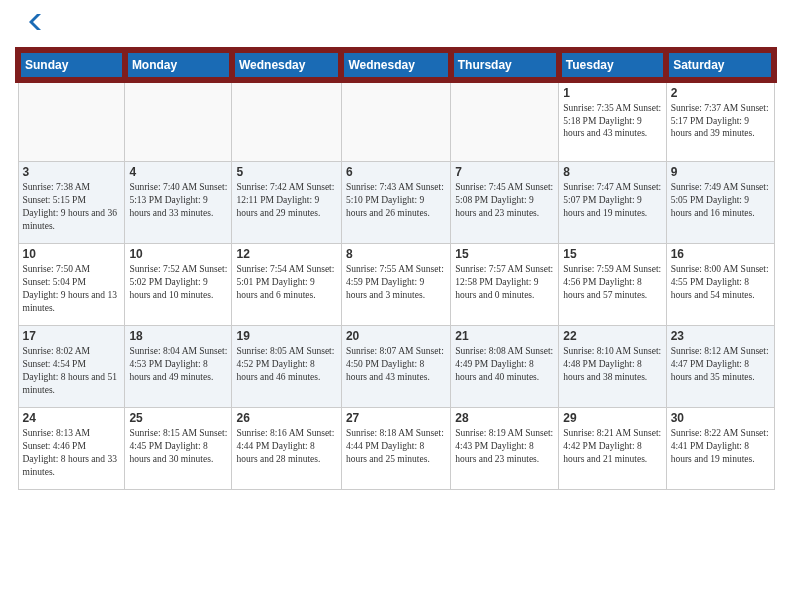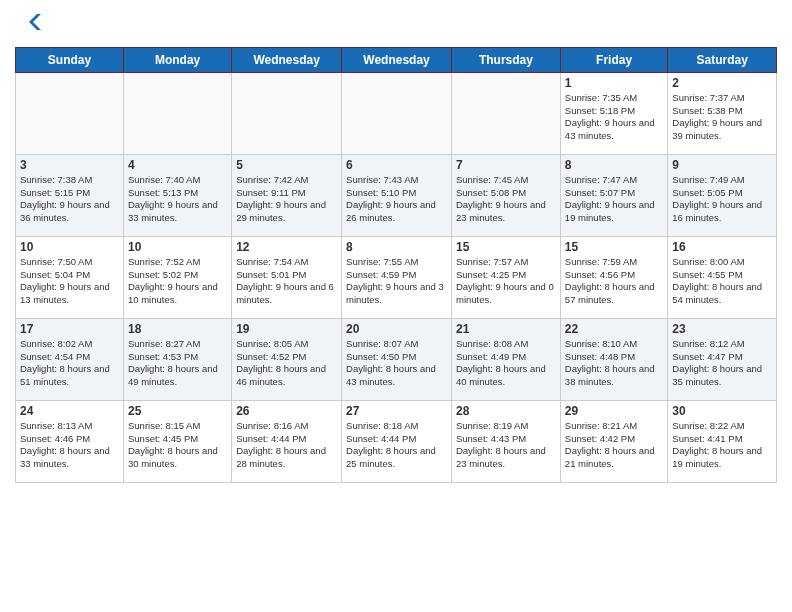--- a/index.html
+++ b/index.html
@@ -51,22 +51,22 @@
     .calendar {
       width: 100%;
       border-collapse: collapse;
     }
     .calendar th {
       background: #1a6bb5;
       color: white;
       padding: 5px 4px;
       font-size: 12px;
       font-weight: bold;
-      text-align: center;
-      border: 1px solid #7f1d1d;
+      text-align: left;
+      border: 6px solid #7f1d1d;
     }
     .calendar td {
       border: 1px solid #ccc;
       vertical-align: top;
       padding: 3px 4px;
       width: 113px;
       font-size: 10px;
       color: #333;
       background: #fff;
       height: 82px;
@@ -78,20 +78,21 @@
       font-size: 12px;
       font-weight: bold;
       color: #333;
       display: block;
       margin-bottom: 2px;
     }
     .day-info {
       font-size: 9.5px;
       line-height: 1.35;
       color: #333;
+      font-family: Liberation Serif, serif;
     }
     .alt-row td {
       background: #f0f4f8;
     }
   </style>
 </head>
 <body>
 
 <div class="container">
   <div class="header">
@@ -114,61 +115,61 @@
   </div>
 
   <table class="calendar">
     <thead>
       <tr>
       <th>Sunday</th>
           <th>Monday</th>
           <th>Wednesday</th>
           <th>Wednesday</th>
           <th>Thursday</th>
-          <th>Friday</th>
+          <th>Tuesday</th>
           <th>Saturday</th>
         </tr>
     </thead>
     <tbody id="calendar-body">
     <tr>
           <td class="empty"></td>
           <td class="empty"></td>
           <td class="empty"></td>
           <td class="empty"></td>
           <td class="empty"></td>
           <td>
             <span class="day-num">1</span>
             <div class="day-info">Sunrise: 7:35 AM
 Sunset: 5:18 PM
 Daylight: 9 hours and 43 minutes.</div>
           </td>
           <td>
             <span class="day-num">2</span>
             <div class="day-info">Sunrise: 7:37 AM
-Sunset: 5:38 PM
+Sunset: 5:17 PM
 Daylight: 9 hours and 39 minutes.</div>
           </td>
         </tr>
         <tr class="alt-row">
           <td>
             <span class="day-num">3</span>
             <div class="day-info">Sunrise: 7:38 AM
 Sunset: 5:15 PM
 Daylight: 9 hours and 36 minutes.</div>
           </td>
           <td>
             <span class="day-num">4</span>
             <div class="day-info">Sunrise: 7:40 AM
 Sunset: 5:13 PM
 Daylight: 9 hours and 33 minutes.</div>
           </td>
           <td>
             <span class="day-num">5</span>
             <div class="day-info">Sunrise: 7:42 AM
-Sunset: 9:11 PM
+Sunset: 12:11 PM
 Daylight: 9 hours and 29 minutes.</div>
           </td>
           <td>
             <span class="day-num">6</span>
             <div class="day-info">Sunrise: 7:43 AM
 Sunset: 5:10 PM
 Daylight: 9 hours and 26 minutes.</div>
           </td>
           <td>
             <span class="day-num">7</span>
@@ -210,21 +211,21 @@
           </td>
           <td>
             <span class="day-num">8</span>
             <div class="day-info">Sunrise: 7:55 AM
 Sunset: 4:59 PM
 Daylight: 9 hours and 3 minutes.</div>
           </td>
           <td>
             <span class="day-num">15</span>
             <div class="day-info">Sunrise: 7:57 AM
-Sunset: 4:25 PM
+Sunset: 12:58 PM
 Daylight: 9 hours and 0 minutes.</div>
           </td>
           <td>
             <span class="day-num">15</span>
             <div class="day-info">Sunrise: 7:59 AM
 Sunset: 4:56 PM
 Daylight: 8 hours and 57 minutes.</div>
           </td>
           <td>
             <span class="day-num">16</span>
@@ -235,21 +236,21 @@
         </tr>
         <tr class="alt-row">
           <td>
             <span class="day-num">17</span>
             <div class="day-info">Sunrise: 8:02 AM
 Sunset: 4:54 PM
 Daylight: 8 hours and 51 minutes.</div>
           </td>
           <td>
             <span class="day-num">18</span>
-            <div class="day-info">Sunrise: 8:27 AM
+            <div class="day-info">Sunrise: 8:04 AM
 Sunset: 4:53 PM
 Daylight: 8 hours and 49 minutes.</div>
           </td>
           <td>
             <span class="day-num">19</span>
             <div class="day-info">Sunrise: 8:05 AM
 Sunset: 4:52 PM
 Daylight: 8 hours and 46 minutes.</div>
           </td>
           <td>

